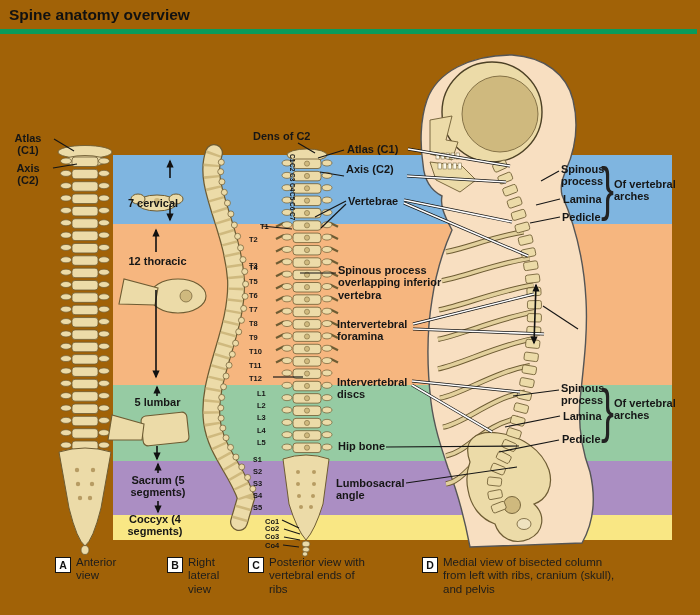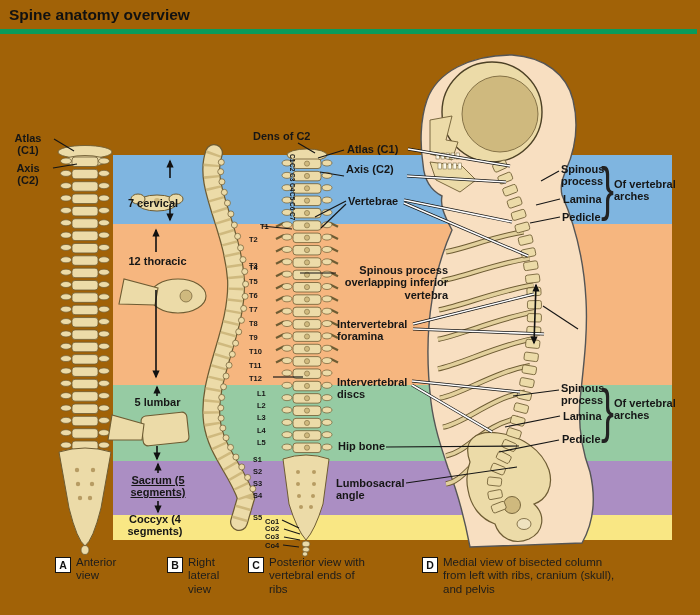--- a/index.html
+++ b/index.html
@@ -439,28 +439,28 @@
         <polygon points="530.4,336.5 537.6,336.5 534,344.5" fill="#111"></polygon>
       </g>
   </svg>
 
   <div class="lbl center" style="left:5px;top:132px;width:46px;">Atlas (C1)</div>
   <div class="lbl center" style="left:5px;top:162px;width:46px;">Axis (C2)</div>
 
   <div class="lbl center nowrap" style="left:113px;top:177px;width:80px;margin-top:20px;">7 cervical</div>
   <div class="lbl center nowrap" style="left:110px;top:255px;width:95px;">12 thoracic</div>
   <div class="lbl center nowrap" style="left:115px;top:396px;width:85px;">5 lumbar</div>
-  <div class="lbl center" style="left:113px;top:474px;width:90px;text-decoration:underline;">Sacrum (5 segments)</div>
+  <div class="lbl center" style="left:113px;top:474px;width:90px;">Sacrum (5 segments)</div>
   <div class="lbl center" style="left:110px;top:513px;width:90px;">Coccyx (4 segments)</div>
 
   <div class="lbl nowrap" style="left:253px;top:130px;">Dens of C2</div>
   <div class="lbl nowrap" style="left:347px;top:143px;">Atlas (C1)</div>
   <div class="lbl nowrap" style="left:346px;top:163px;">Axis (C2)</div>
   <div class="lbl nowrap" style="left:348px;top:195px;">Vertebrae</div>
-  <div class="lbl" style="left:338px;top:264px;width:110px;text-align:right;">Spinous process overlapping inferior vertebra</div>
+  <div class="lbl" style="left:338px;top:264px;width:110px;">Spinous process overlapping inferior vertebra</div>
   <div class="lbl" style="left:337px;top:318px;width:95px;">Intervertebral foramina</div>
   <div class="lbl" style="left:337px;top:376px;width:95px;">Intervertebral discs</div>
   <div class="lbl nowrap" style="left:338px;top:440px;">Hip bone</div>
   <div class="lbl" style="left:336px;top:477px;width:95px;">Lumbosacral angle</div>
 
   <div class="lbl" style="left:561px;top:163px;width:56px;">Spinous process</div>
   <div class="lbl nowrap" style="left:563px;top:193px;">Lamina</div>
   <div class="lbl nowrap" style="left:562px;top:211px;">Pedicle</div>
   <div class="brace" style="left:601px;top:159px;">}</div>
   <div class="lbl" style="left:614px;top:178px;width:62px;">Of vertebral arches</div>
@@ -500,21 +500,21 @@
       <span class="lvl" style="top: 401.9px; left: 257px;">L2</span>
       <span class="lvl" style="top: 414.3px; left: 257px;">L3</span>
       <span class="lvl" style="top: 426.7px; left: 257px;">L4</span>
       <span class="lvl" style="top: 439.1px; left: 257px;">L5</span>
     </div>
   <div class="levels">
       <span class="lvl" style="top: 456.5px; left: 253px; font-family: Liberation Mono, monospace;">S1</span>
       <span class="lvl" style="top: 468.4px; left: 253px;">S2</span>
       <span class="lvl" style="top: 480.3px; left: 253px;">S3</span>
       <span class="lvl" style="top: 492.2px; left: 253px;">S4</span>
-      <span class="lvl" style="top: 504.1px; left: 253px; margin-top: 10px;">S5</span>
+      <span class="lvl" style="top: 504.1px; left: 253px;">S5</span>
     </div>
   <div class="levels">
       <span class="lvl" style="top: 518px; left: 265px;">Co1</span>
       <span class="lvl" style="top: 524.9px; left: 265px;">Co2</span>
       <span class="lvl" style="top: 533.3px; left: 265px;">Co3</span>
       <span class="lvl" style="top: 541.7px; left: 265px;">Co4</span>
     </div>
 
   <div class="capbox" style="left:55px;top:557px;">A</div>
   <div class="cap" style="left:76px;top:556px;width:62px;">Anterior view</div>

